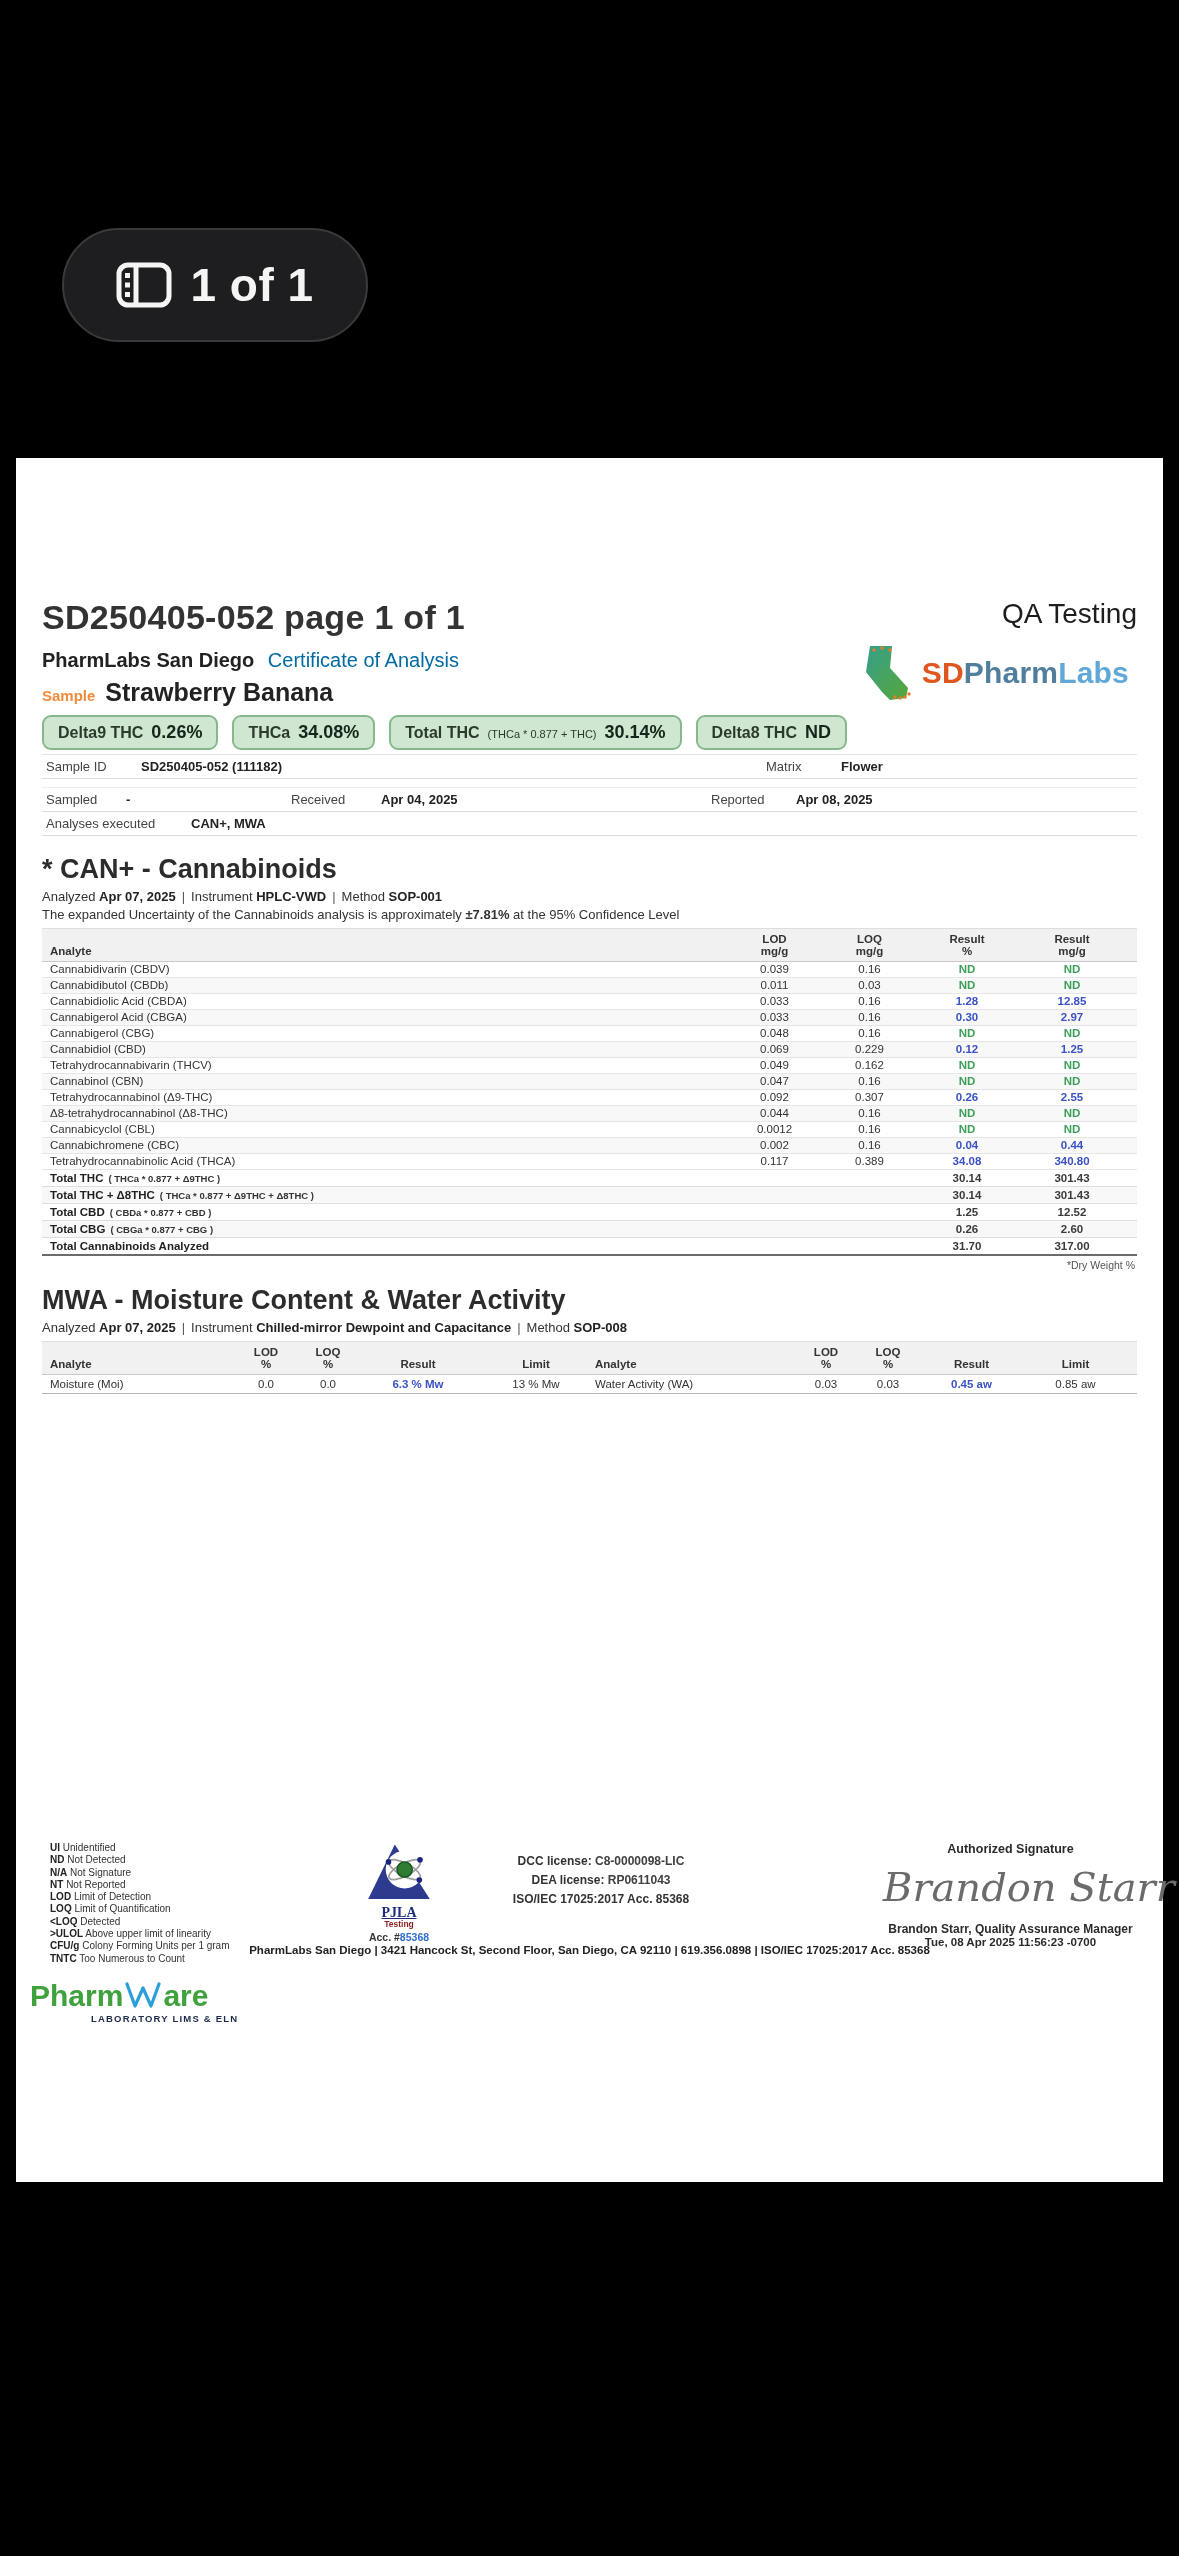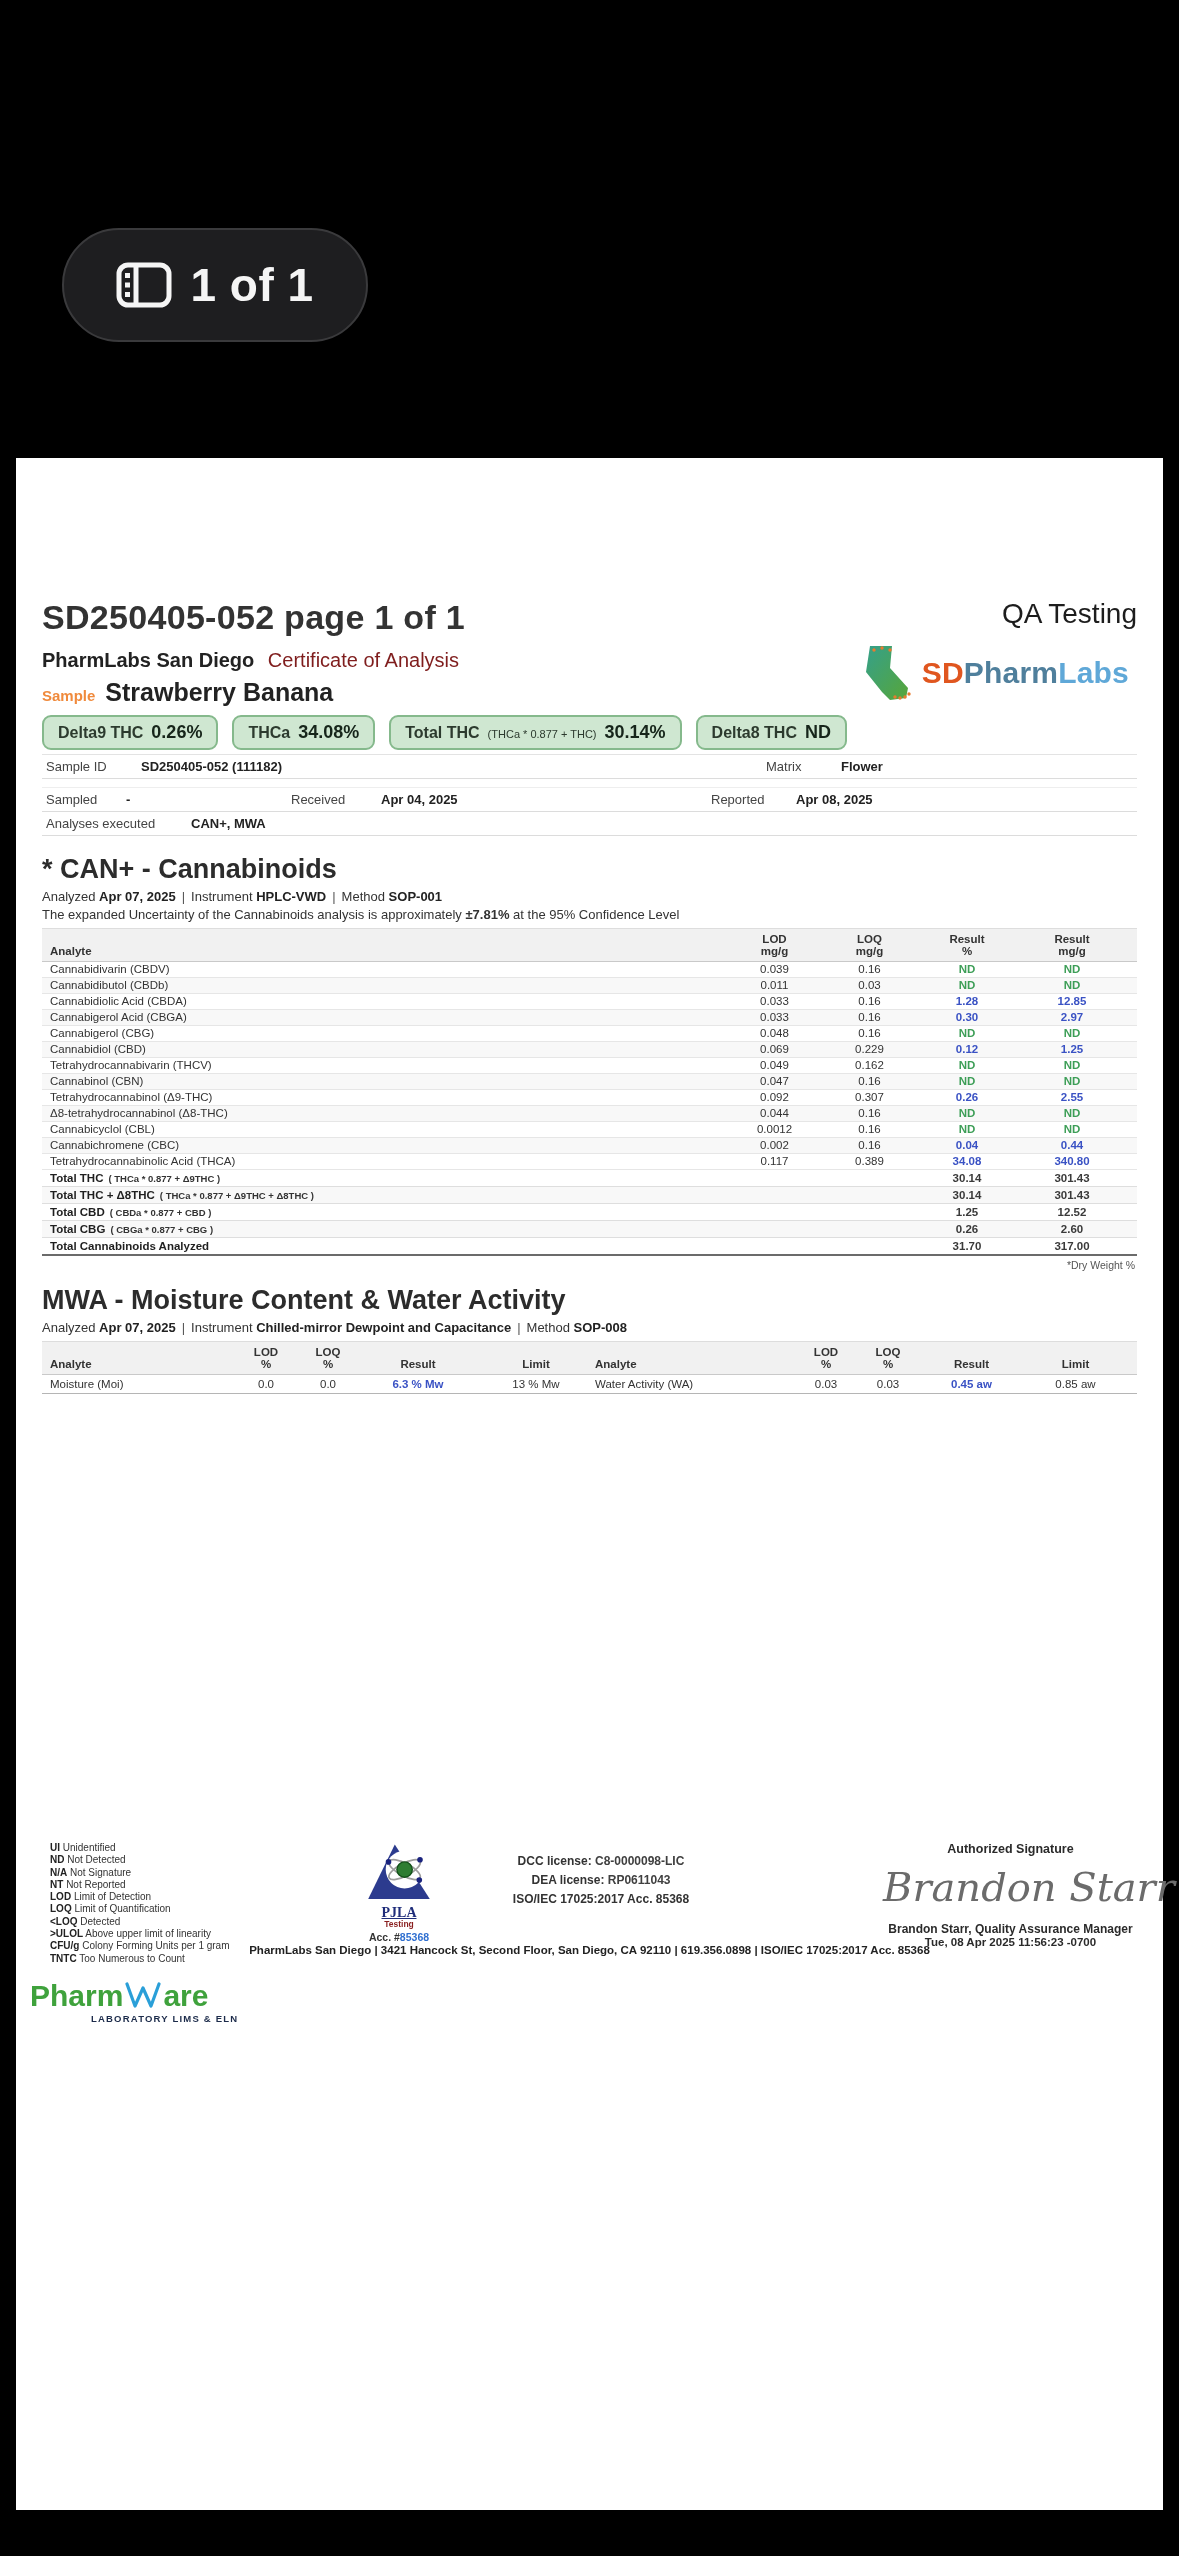--- a/index.html
+++ b/index.html
@@ -1,27 +1,27 @@
 <!DOCTYPE html>
 <html><head>
 <meta charset="utf-8">
 <style>
   html,body{margin:0;padding:0;background:#000;}
   .screen{position:relative;width:1179px;height:2556px;background:#000;overflow:hidden;font-family:"Liberation Sans",sans-serif;}
   
   .page-pill{position:absolute;left:62px;top:228px;width:306px;height:114px;background:#1e1e20;border:2px solid #3a3a3c;border-radius:60px;display:flex;align-items:center;justify-content:center;gap:18px;color:#f5f5f5;box-sizing:border-box;}
   .page-pill span{font-size:46px;font-weight:600;letter-spacing:.5px;}
   
-  .doc{position:absolute;left:16px;top:458px;width:1147px;height:2052px;background:#fff;box-sizing:border-box;padding:140px 26px 0 26px;color:#333;}
+  .doc{position:absolute;left:16px;top:458px;width:1147px;height:1724px;background:#fff;box-sizing:border-box;padding:140px 26px 0 26px;color:#333;}
   .title-row{display:flex;justify-content:space-between;align-items:flex-start;}
   .doc-title{font-size:34px;font-weight:700;color:#333;letter-spacing:.3px;}
   .qa{font-size:28px;color:#1d1d1d;}
   .lab-row{margin-top:12px;font-size:20px;}
   .lab-name{font-weight:700;color:#222;}
-  .coa{color:#7f1d1d;margin-left:8px;}
+  .coa{color:#0369a1;margin-left:8px;}
   .brand{position:absolute;top:186px;right:34px;display:flex;align-items:center;gap:8px;}
   .brand-text{font-size:30px;font-weight:700;letter-spacing:.2px;}
   .b-sd{color:#e0561f;}
   .b-ph{color:#4f7f9c;}
   .b-lb{color:#5fa8d8;font-weight:600;}
   .sample-row{margin-top:6px;display:flex;align-items:baseline;gap:10px;}
   .sample-label{color:#f08a3c;font-size:15px;font-weight:700;}
   .sample-name{font-size:25px;font-weight:700;color:#222;}
   .badges{margin-top:8px;display:flex;gap:14px;}
   .badge{border:2px solid #85b98c;background:#cfe7d1;border-radius:9px;padding:5px 14px;display:flex;align-items:baseline;gap:8px;box-sizing:border-box;}

